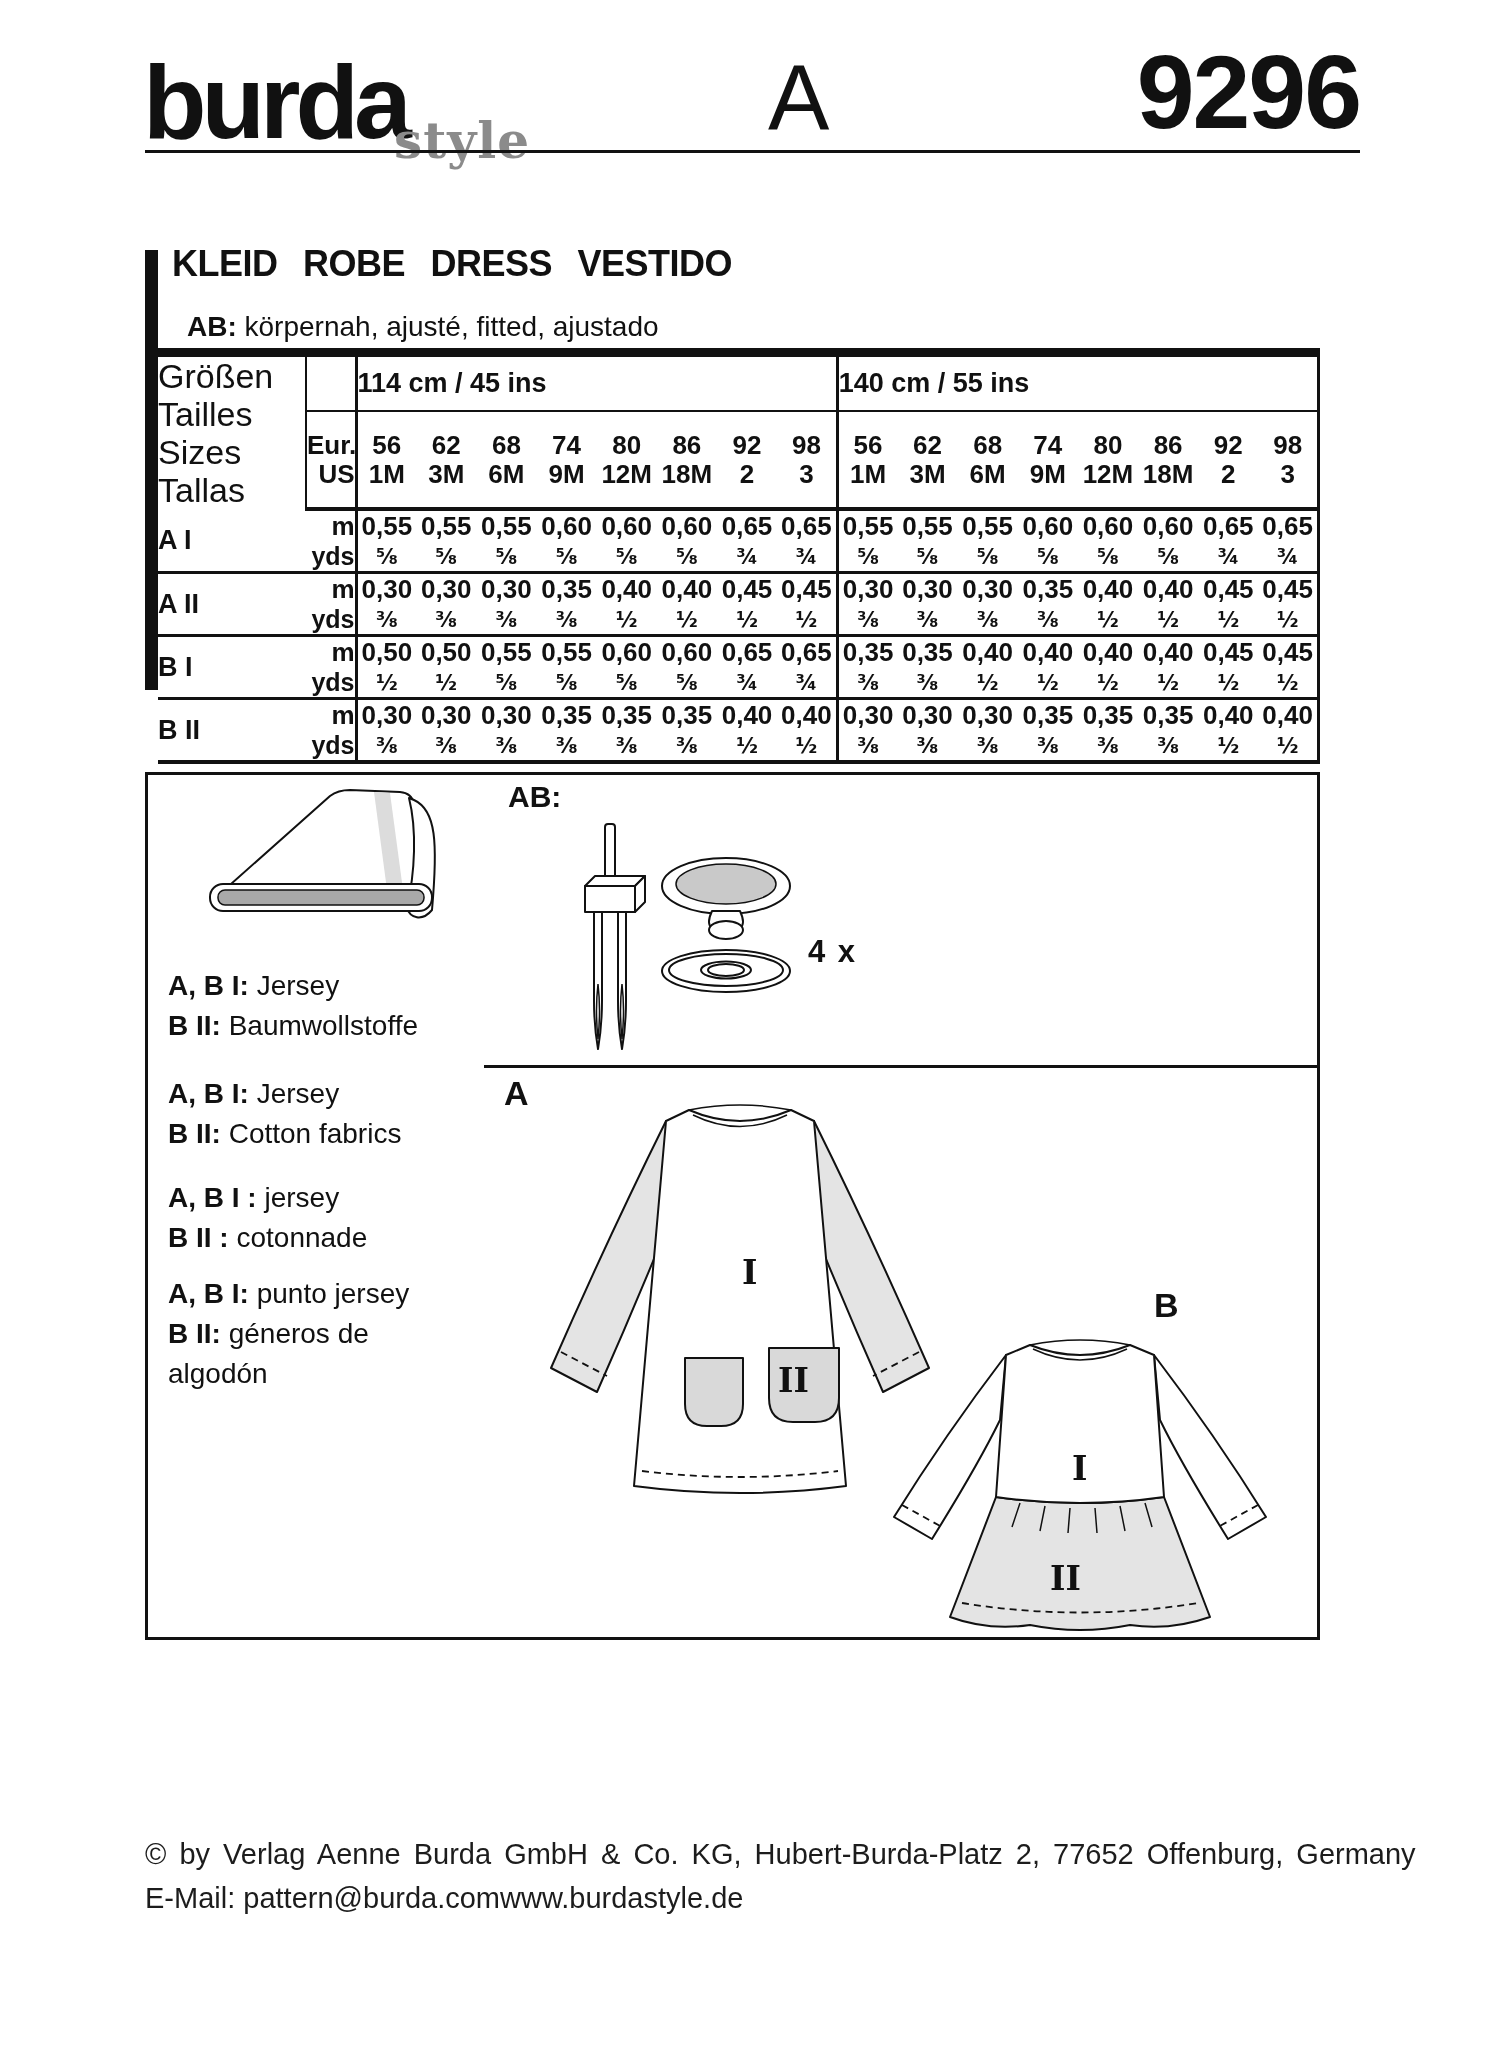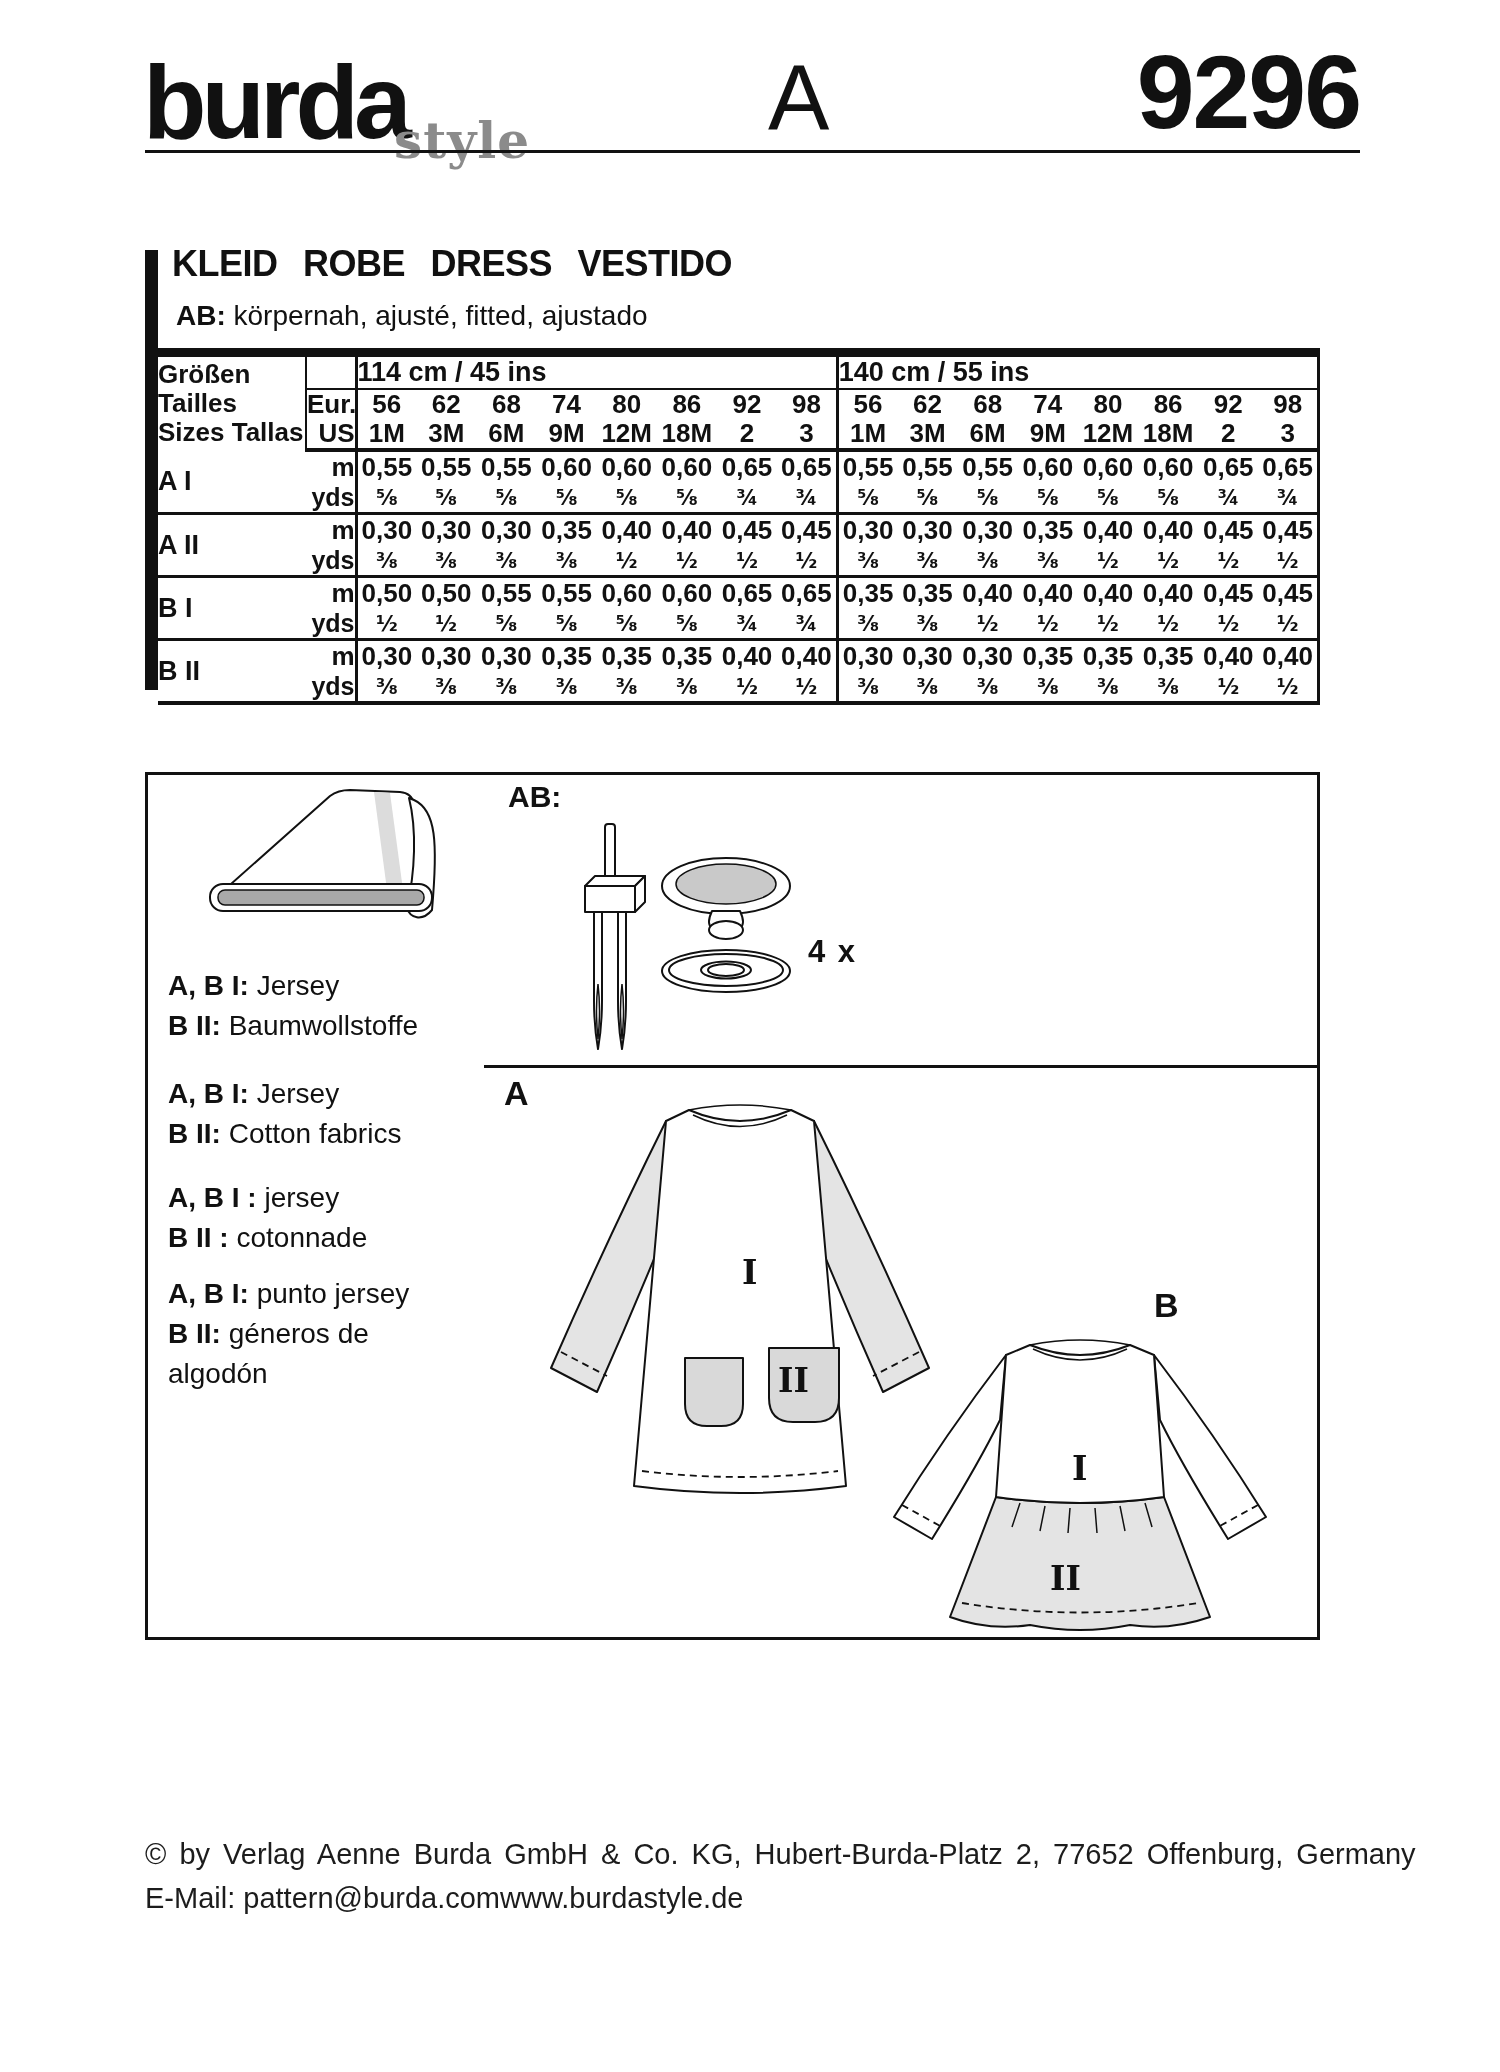--- a/index.html
+++ b/index.html
@@ -13,29 +13,29 @@
   .brand-sub{left:394px;top:116px;font-size:50px;font-weight:700;font-family:"DejaVu Serif",serif;
              color:var(--logo-gray,#8b8b8b);letter-spacing:1px;line-height:1;}
   .rule{left:145px;top:150px;width:1215px;height:3px;background:var(--ink,#111);}
   .view-letter{left:768px;top:52px;font-size:92px;font-weight:400;line-height:1;}
   .pattern-number{right:140px;top:40px;font-size:104px;font-weight:700;letter-spacing:-2px;line-height:1;}
 
   
   .left-bar{left:145px;top:250px;width:13px;height:440px;background:var(--ink,#111);}
   .title-main{left:172px;top:246px;font-size:36px;font-weight:800;letter-spacing:-.5px;word-spacing:16px;
               line-height:1;margin:0;}
-  .title-sub{left:172px;top:298px;font-size:28px;line-height:1;margin:4px;}
+  .title-sub{left:172px;top:298px;font-size:28px;line-height:1;margin:15px;}
   .title-sub b{font-weight:700;}
 
   
   table.size-table{left:158px;top:348px;width:1162px;border-collapse:collapse;table-layout:fixed;
       border-top:9px solid var(--ink,#111);border-right:3px solid var(--ink,#111);
       border-bottom:4px solid var(--ink,#111);}
   table.size-table td{padding:0;margin:0;vertical-align:middle;}
-  td.corner{width:148px;font-size:26px;font-weight:700;line-height:1.12;padding-left:8px;vertical-align:middle;}
+  td.corner{width:148px;font-size:34px;font-weight:400;line-height:1.12;padding-left:8px;vertical-align:middle;}
   td.unit-col{width:50px;text-align:right;padding-right:5px;font-size:26px;font-weight:700;}
   td.r1{border-left:2px solid var(--ink,#111);border-bottom:2px solid var(--ink,#111);}
   td.r2{border-left:2px solid var(--ink,#111);border-bottom:4px solid var(--ink,#111);line-height:1.12;}
   td.group-head{text-align:left;font-size:27px;font-weight:700;border-bottom:2px solid var(--ink,#111);height:34px;}
   td.size-head{text-align:center;font-size:26px;font-weight:700;border-bottom:4px solid var(--ink,#111);
                height:58px;line-height:1.12;}
   td.first-size,td.group-start{border-left:3px solid var(--ink,#111);}
   td.row-label{font-size:27px;font-weight:700;padding-left:8px;vertical-align:top;padding-top:2px;}
   td.row-label.sep,td.val.sep,td.unit-col.sep{border-bottom:3px solid var(--ink,#111);}
   td.val{text-align:center;}

